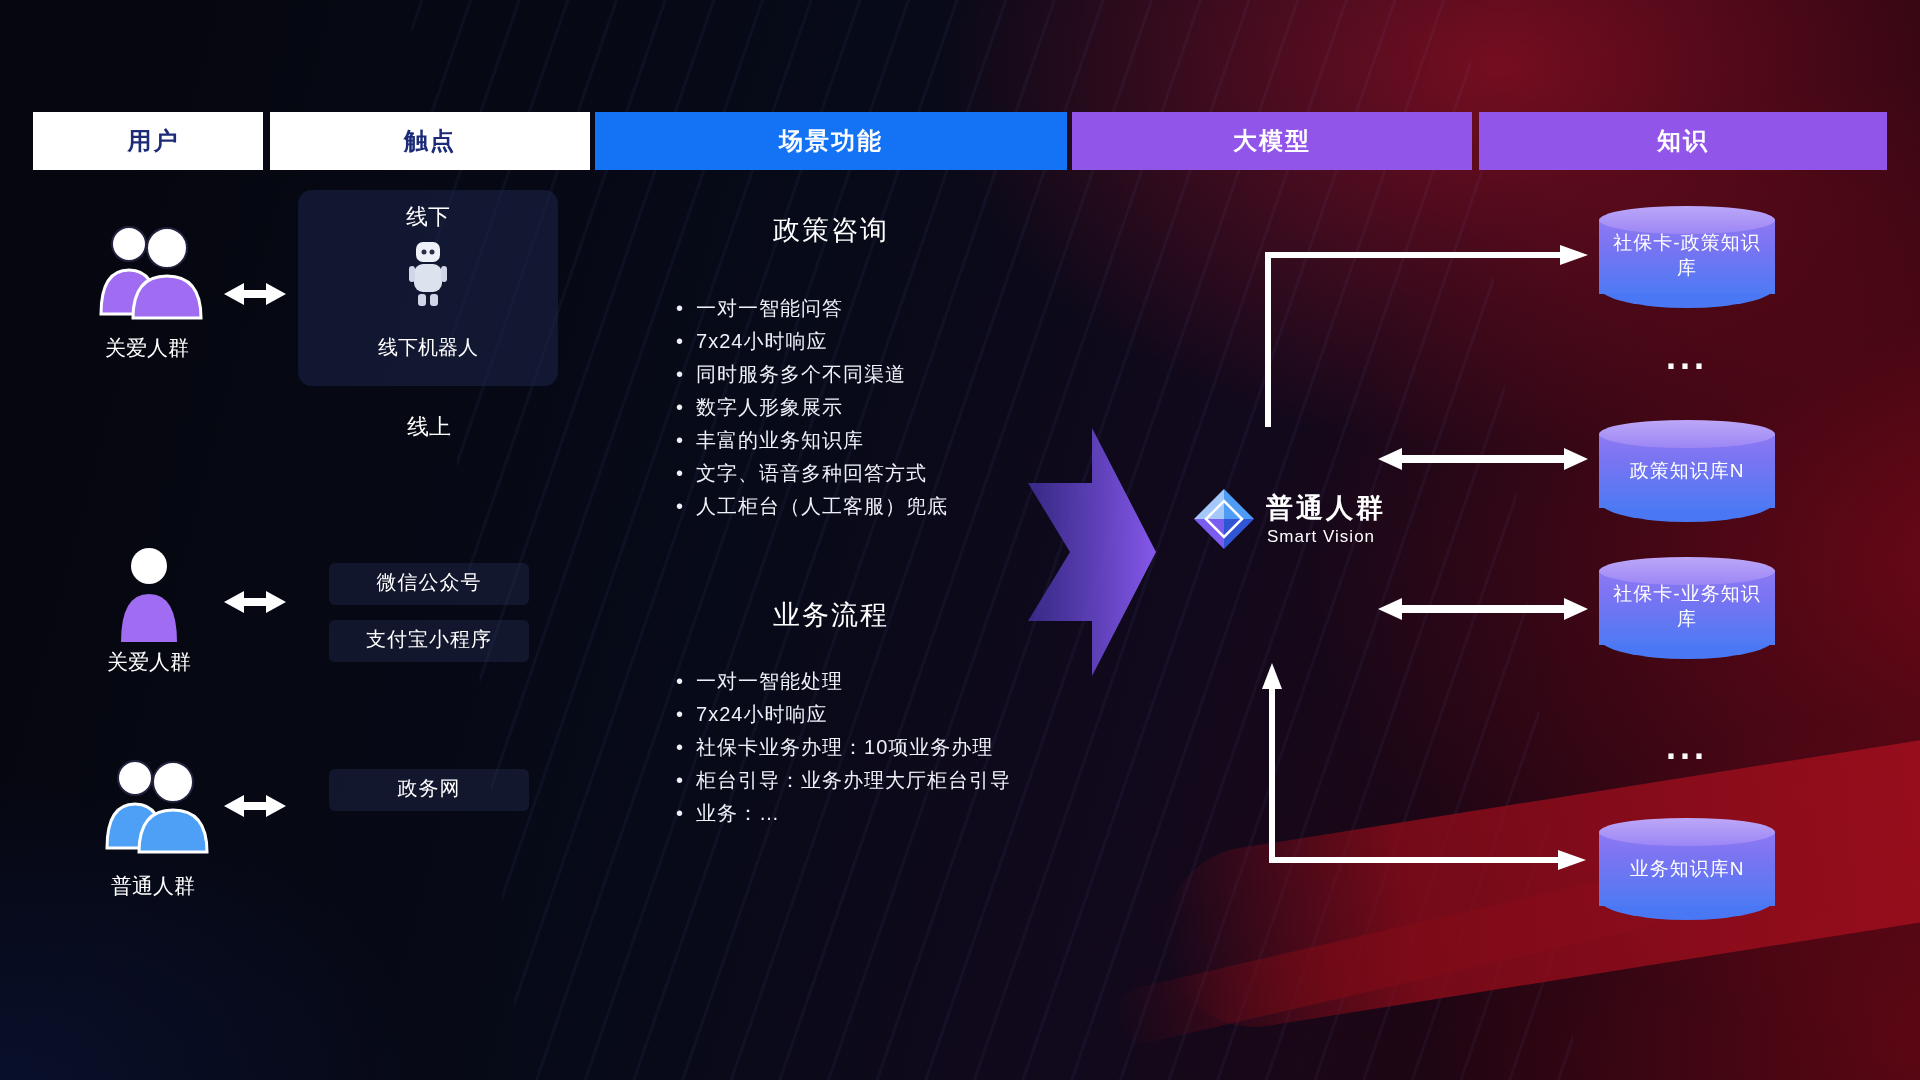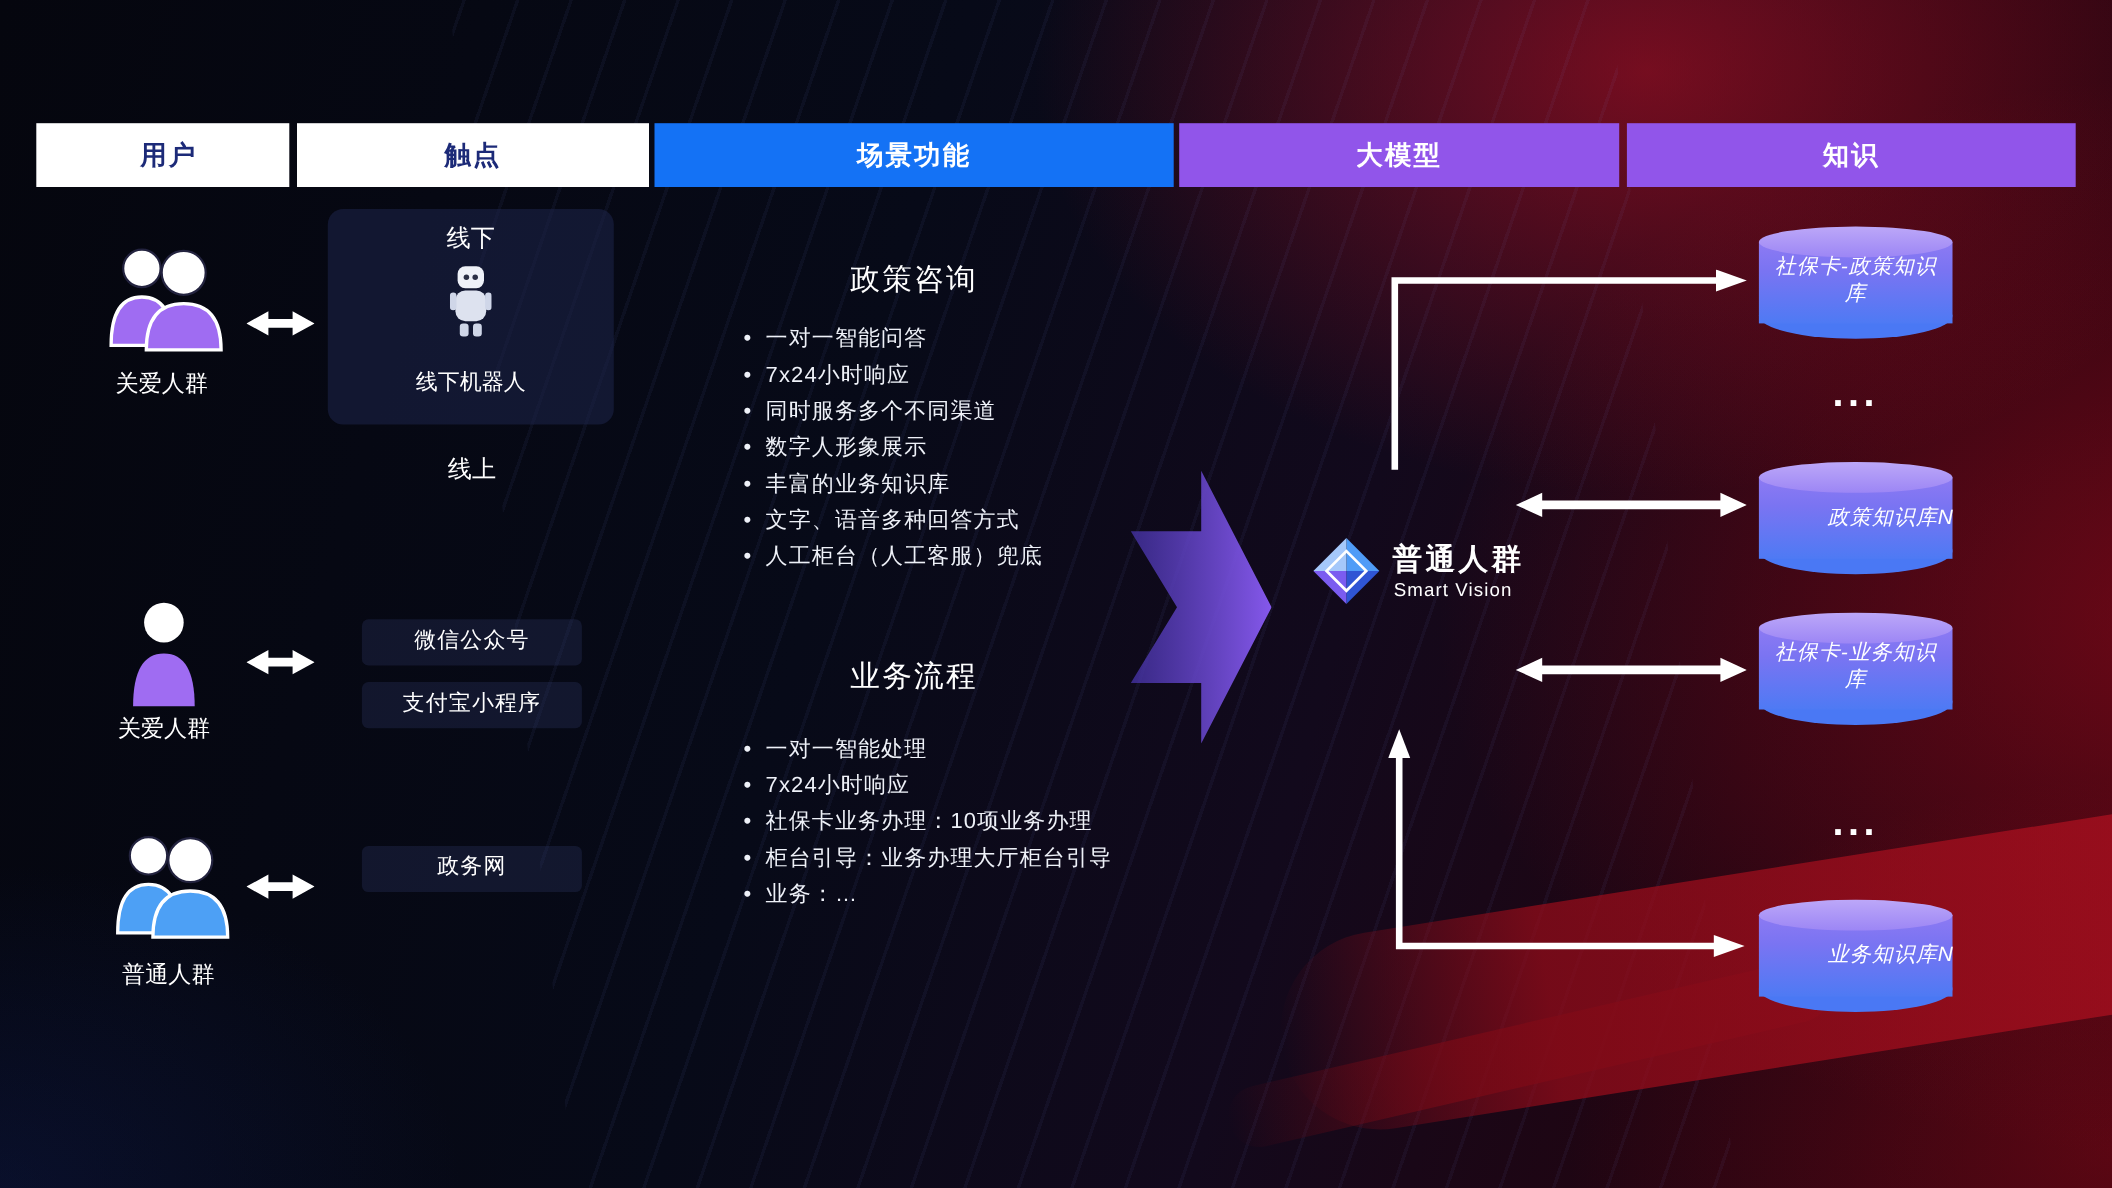--- a/index.html
+++ b/index.html
@@ -48,29 +48,29 @@
 
   .offline-box {
     position:absolute; left:298px; top:190px; width:260px; height:196px;
     background:rgba(30,36,74,0.55); border-radius:14px;
   }
   .chan {
     position:absolute; width:200px; height:42px; line-height:42px; text-align:center;
     color:#fff; font-size:20px; background:rgba(52,62,110,0.28); border-radius:6px; letter-spacing:1px;font-family:Liberation Mono, monospace;
   }
 
-  .cylinder { position:absolute; width:168px; height:102px;font-style:italic; }
+  .cylinder { position:absolute; width:168px; height:102px; }
   .cyl-bottom { position:absolute; left:0; top:60px; width:176px; height:42px; border-radius:50%; background:#4a78f4; }
   .cyl-body   { position:absolute; left:0; top:14px; width:176px; height:74px;
                 background:linear-gradient(180deg,#8d7af3 0%,#7a74f2 35%,#4e7af4 100%); }
   .cyl-top    { position:absolute; left:0; top:0; width:176px; height:28px; border-radius:50%;
                 background:linear-gradient(180deg,#bca7f8,#9c86f5); }
   .cyl-label  { position:absolute; left:0; top:24px; width:176px; padding:0 10px; text-align:center;
                 color:#fff; font-size:19px; line-height:25px; z-index:3; letter-spacing:1px; }
-  .cylinder.single .cyl-label { top:38px;margin-left:32px; }
+  .cylinder.single .cyl-label { top:38px; }
 
   .dots { position:absolute; width:176px; text-align:center; color:#fff; font-size:36px; font-weight:bold; letter-spacing:4px; }
 
   .conn { position:absolute; }
   .model-name { position:absolute; left:1266px; top:490px; color:#fff; font-size:27px; font-weight:bold; letter-spacing:3px; }
   .model-sub  { position:absolute; left:1267px; top:527px; color:#fff; font-size:17px; letter-spacing:1px; }
 </style>
 </head>
 <body>
 
@@ -134,21 +134,21 @@
     </svg>
     <div class="lbl" style="left:0; width:260px; top:144px; font-size:20px;">线下机器人</div>
   </div>
 
   <div class="lbl" style="left:329px; width:200px; top:412px; font-size:22px;">线上</div>
 
   <div class="chan" style="left:329px; top:563px;">微信公众号</div>
   <div class="chan" style="left:329px; top:620px;">支付宝小程序</div>
   <div class="chan" style="left:329px; top:769px;">政务网</div>
 
-  <div class="sec-title" style="top:212px;margin-top:24px;">政策咨询</div>
+  <div class="sec-title" style="top:212px;">政策咨询</div>
   <ul class="bullets" style="left:676px; top:292px;">
     <li>一对一智能问答</li>
     <li>7x24小时响应</li>
     <li>同时服务多个不同渠道</li>
     <li>数字人形象展示</li>
     <li>丰富的业务知识库</li>
     <li>文字、语音多种回答方式</li>
     <li>人工柜台（人工客服）兜底</li>
   </ul>
 

